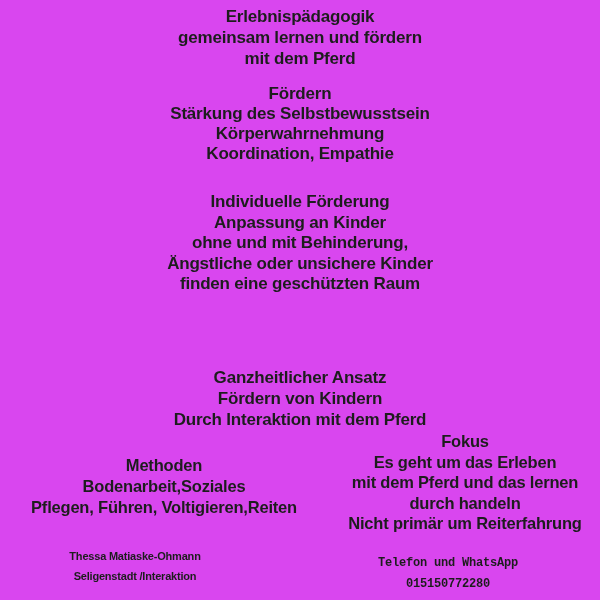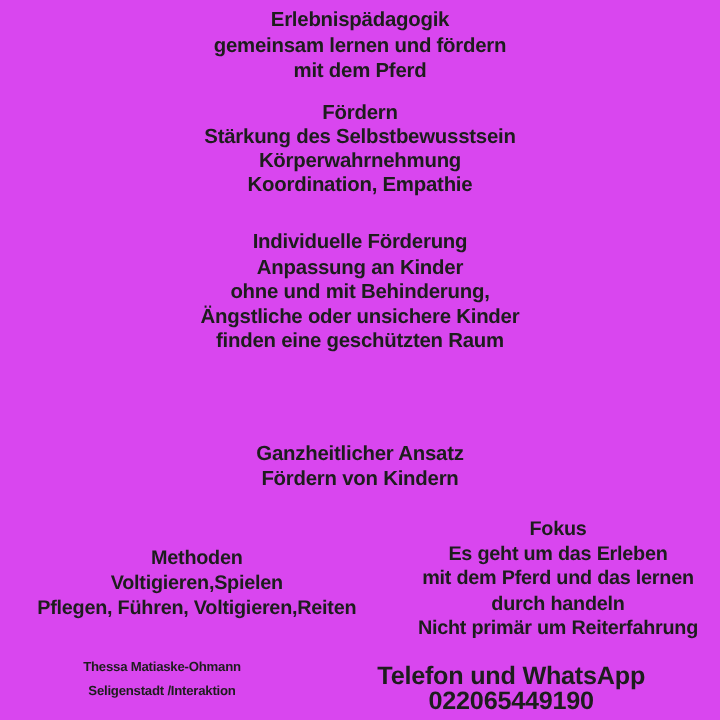--- a/index.html
+++ b/index.html
@@ -73,25 +73,26 @@
     line-height: 20.5px;
   }
   .contact-person-block {
     left: 0;
     top: 546px;
     width: 270px;
     font-size: 11px;
     line-height: 20px;
   }
   .contact-phone-block {
-    left: 276px;
+    left: 298px;
     top: 553px;
     width: 300px;
-    font-size: 21px;
+    font-size: 12px;
     line-height: 21px;
+    font-family: Liberation Mono, monospace;
   }
 </style>
 </head>
 <body>
 
 <div class="poster">
 
   <div class="block title-block">
     <div class="line">Erlebnispädagogik</div>
     <div class="line">gemeinsam lernen und fördern</div>
@@ -109,39 +110,40 @@
   <div class="block foerdern-block">
     <div class="line">Fördern</div>
     <div class="line">Stärkung des Selbstbewusstsein</div>
     <div class="line">Körperwahrnehmung</div>
     <div class="line">Koordination, Empathie</div>
   </div>
 
   <div class="block ganzheitlich-block">
     <div class="line">Ganzheitlicher Ansatz</div>
     <div class="line">Fördern von Kindern</div>
+    <div class="line">Durch Interaktion mit dem Pferd</div>
   </div>
 
   <div class="block methoden-block">
     <div class="line">Methoden</div>
-    <div class="line">Voltigieren,Spielen</div>
+    <div class="line">Bodenarbeit,Soziales</div>
     <div class="line">Pflegen, Führen, Voltigieren,Reiten</div>
   </div>
 
   <div class="block fokus-block">
     <div class="line">Fokus</div>
     <div class="line">Es geht um das Erleben</div>
     <div class="line">mit dem Pferd und das lernen</div>
     <div class="line">durch handeln</div>
     <div class="line">Nicht primär um Reiterfahrung</div>
   </div>
 
   <div class="block contact-person-block">
     <div class="line">Thessa Matiaske-Ohmann</div>
     <div class="line">Seligenstadt /Interaktion</div>
   </div>
 
   <div class="block contact-phone-block">
     <div class="line">Telefon und WhatsApp</div>
-    <div class="line">022065449190</div>
+    <div class="line">015150772280</div>
   </div>
 
 </div>
 
 </body></html>

